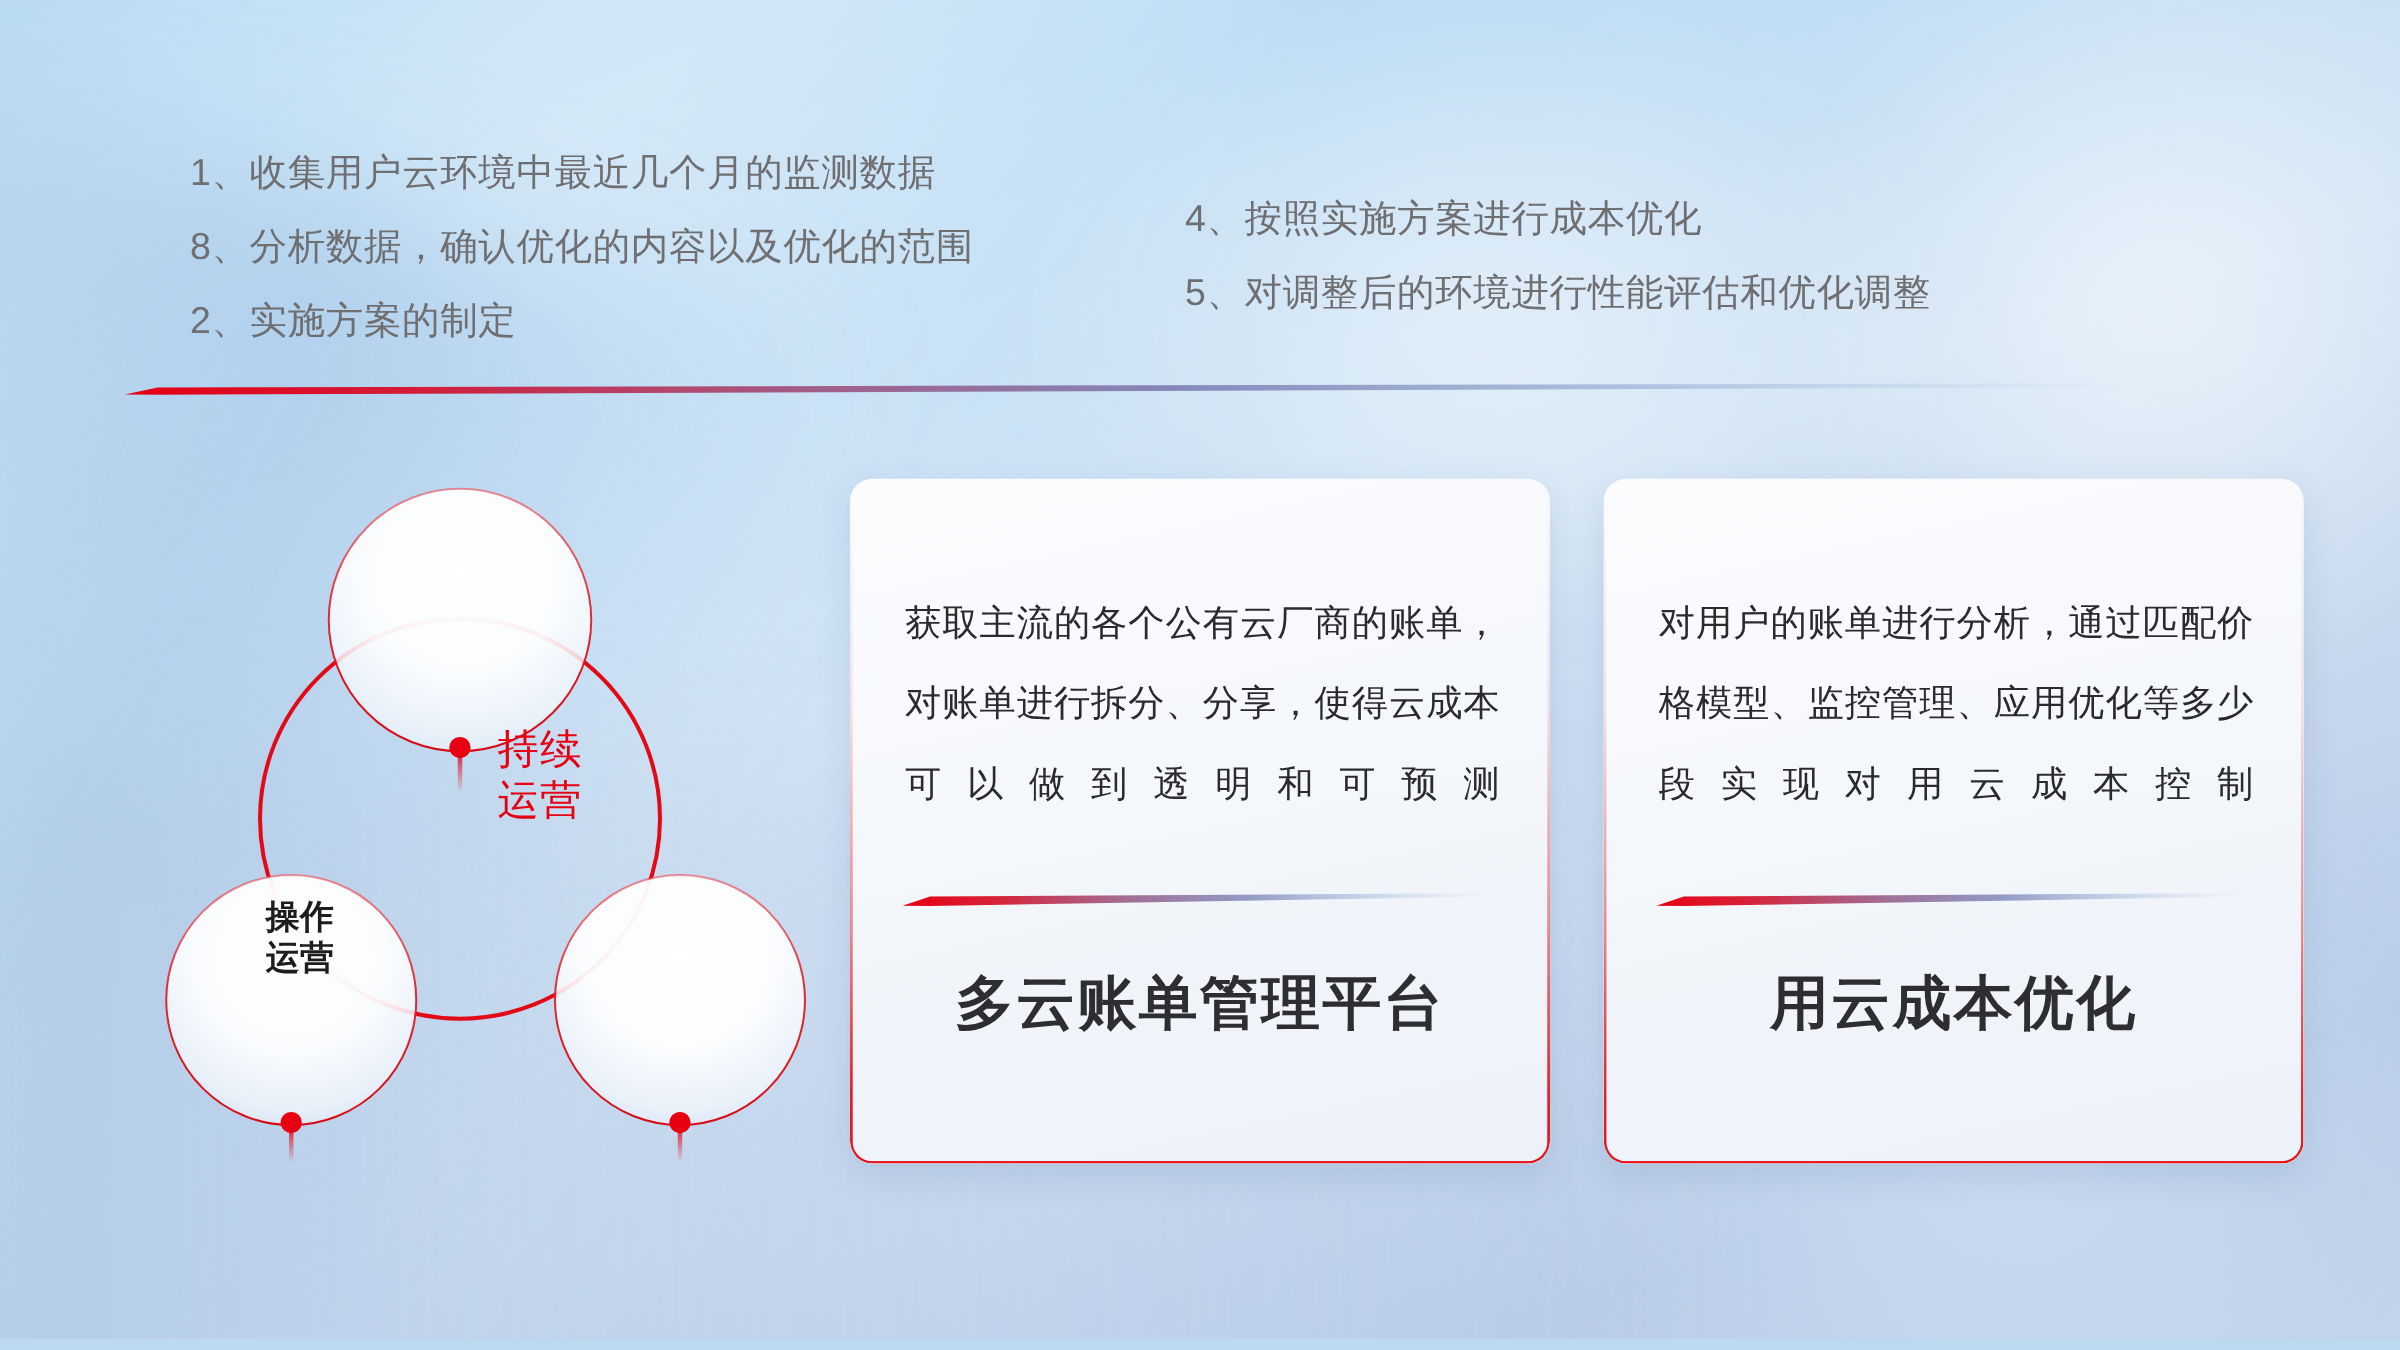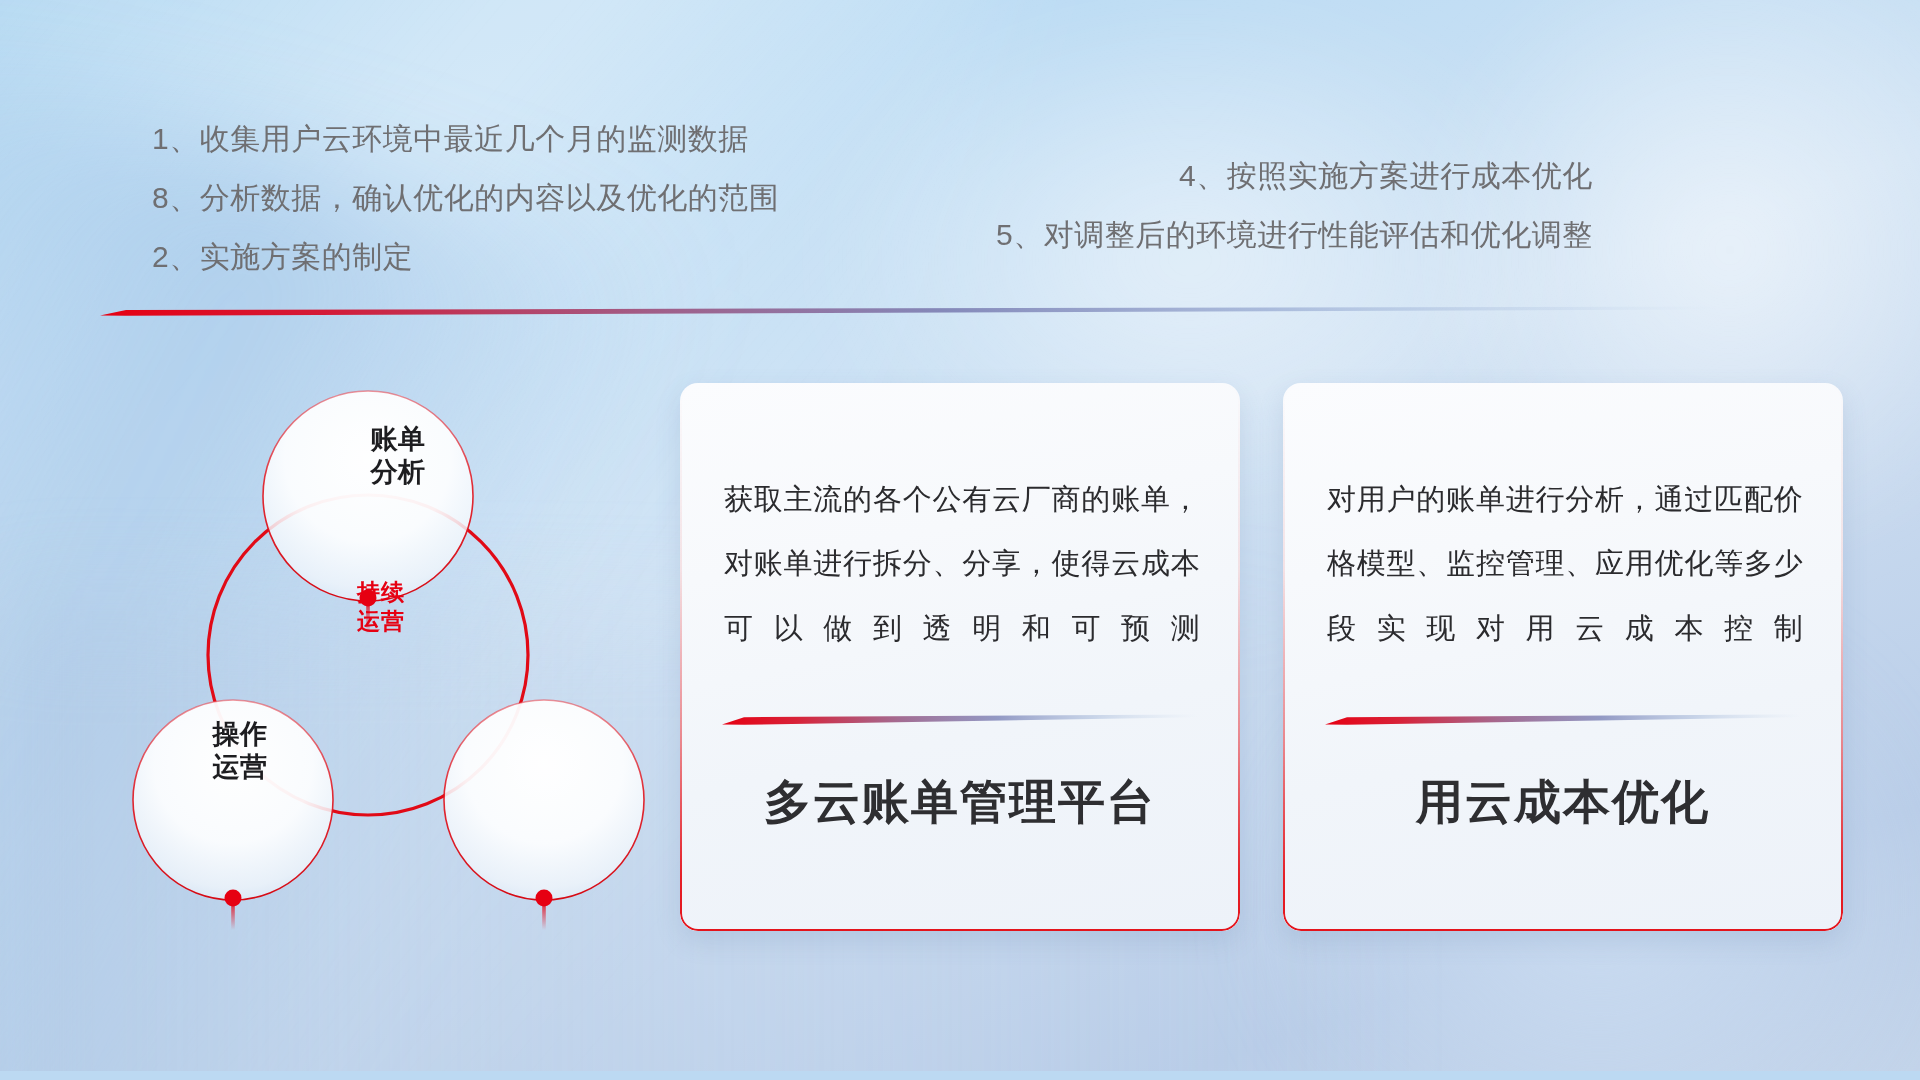--- a/index.html
+++ b/index.html
@@ -72,21 +72,21 @@
     position: absolute;
     color: #6f6f72;
     font-size: 30px;
     line-height: 1;
     letter-spacing: 0.5px;
     white-space: nowrap;
   }
   .steps .step { margin-bottom: 29px; }
   .steps .step:last-child { margin-bottom: 0; }
   #steps-left  { left: 152px; top: 124px; }
-  #steps-right { left: 996px; top: 161px; text-align: right; }
+  #steps-right { left: 948px; top: 161px; }
 
   
   #divider {
     position: absolute;
     left: 100px;
     top: 305px;
     width: 1620px;
     height: 12px;
     pointer-events: none;
   }
@@ -109,24 +109,24 @@
     white-space: pre-line;
     letter-spacing: 0.5px;
   }
   #label-bill  { left: 232px; top: 75px;  width: 140px; }
   #label-ops   { left: 74px;  top: 372px; width: 140px; font-family: Liberation Mono, monospace; }
   #label-opt   { left: 390px; top: 372px; width: 140px; }
   #label-center {
     position: absolute;
     left: 200px; top: 230px; width: 170px;
     color: #e60012;
-    font-size: 23px;
-    font-weight: 700;
+    font-size: 33px;
+    font-weight: 400;
     line-height: 1.25;
-    text-align: center;
+    text-align: right;
     white-space: pre-line;
     letter-spacing: 1px;
   }
 
   
   .card {
     position: absolute;
     top: 383px;
     width: 560px;
     height: 548px;
@@ -249,22 +249,20 @@
       <rect x="270.2" y="252" width="3.6" height="34" fill="url(#tailGrad)"></rect>
       <circle cx="272" cy="250" r="8.5" fill="#e60012"></circle>
 
       <rect x="135.2" y="552" width="3.6" height="30" fill="url(#tailGrad)"></rect>
       <circle cx="137" cy="550" r="8.5" fill="#e60012"></circle>
 
       <rect x="446.2" y="552" width="3.6" height="30" fill="url(#tailGrad)"></rect>
       <circle cx="448" cy="550" r="8.5" fill="#e60012"></circle>
     </svg>
 
-    <div class="node-label" id="label-bill">账单
-分析</div>
     <div class="node-label" id="label-ops">操作
 运营</div>
     <div id="label-center">持续
 运营</div>
   </div>
 
   <div class="card" id="card-1">
     <div class="card-body">获取主流的各个公有云厂商的账单，对账单进行拆分、分享，使得云成本可以做到透明和可预测</div>
     <svg class="card-rule" viewBox="0 0 476 13" preserveAspectRatio="none">
       <defs>

